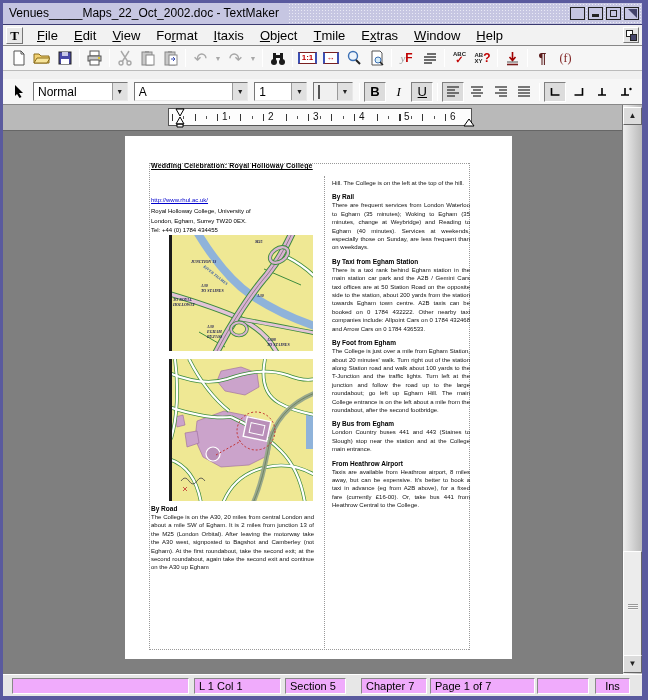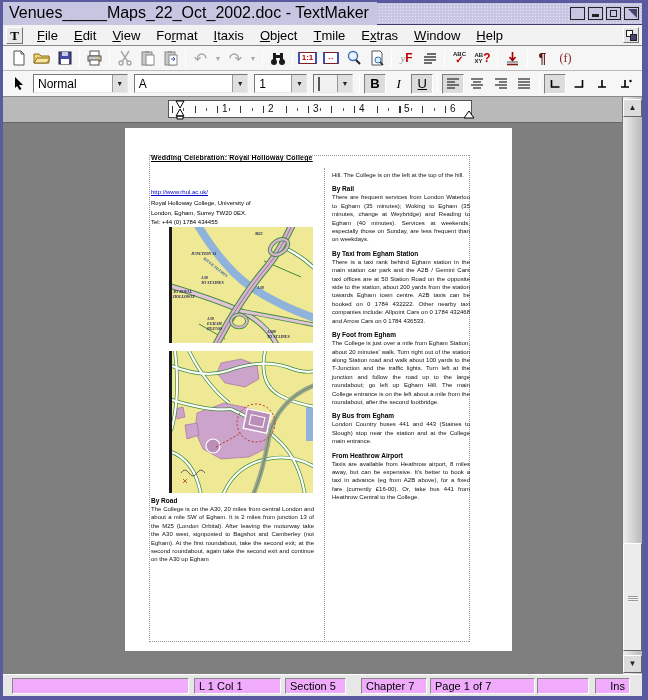--- a/index.html
+++ b/index.html
@@ -1,38 +1,38 @@
 <!DOCTYPE html>
 <html><head>
 <meta charset="utf-8">
 <style>
   html,body{margin:0;padding:0;}
   body{width:648px;height:700px;overflow:hidden;background:#50509a;font-family:"Liberation Sans",sans-serif;position:relative;}
   *{box-sizing:border-box;}
   .window{position:absolute;left:0;top:0;width:648px;height:700px;border:3px solid #5a5a9e;border-right-width:6px;border-bottom-width:4px;background:#f0f0f0;display:flex;flex-direction:column;}
   
   .titlebar{height:22px;background-color:#c6c6e2;background-image:radial-gradient(circle,#e9e9f5 28%,transparent 30%);background-size:3px 3px;display:flex;align-items:center;border-bottom:1px solid #3a3a70;flex:0 0 22px;}
-  .title{font-size:16px;color:#000;background:#c6c6e2;padding:2px 8px 3px 6px;white-space:nowrap;}
+  .title{font-size:12px;color:#000;background:#c6c6e2;padding:2px 8px 3px 6px;white-space:nowrap;}
   .winbtns{margin-left:auto;display:flex;gap:3px;padding-right:3px;align-items:center;}
   .wbtn{width:15px;height:13px;background:#c6c6e2;border:1px solid #222;position:relative;}
   .minbar{position:absolute;left:3px;bottom:2px;width:7px;height:3px;background:#222;}
   .maxbox{position:absolute;left:3px;top:2px;width:7px;height:7px;border:1px solid #222;}
   .closetri{position:absolute;right:1px;top:1px;width:0;height:0;border-top:9px solid #44446a;border-left:9px solid transparent;}
   
   .menubar{height:21px;flex:0 0 21px;display:flex;align-items:center;background:#f2f2f2;border-bottom:1px solid #888;padding:0 3px;font-size:13px;}
   .appbtn{width:17px;height:17px;border:1px solid;border-color:#fff #777 #777 #fff;background:#e8e8e8;font-family:"Liberation Serif",serif;font-weight:bold;text-align:center;line-height:15px;font-size:13px;margin-right:6px;}
   .mi{padding:2px 8px;color:#000;white-space:nowrap;}
   .mi u{text-decoration:underline;}
   .mdibtn{margin-left:auto;width:16px;height:16px;border:1px solid;border-color:#fff #777 #777 #fff;background:#e4e4e4;position:relative;}
   .mdibtn .sq1{position:absolute;left:2px;top:2px;width:7px;height:7px;border:1px solid #222;background:#fff;}
   .mdibtn .sq2{position:absolute;left:6px;top:6px;width:7px;height:7px;border:1px solid #222;background:#44446a;}
   
   .tb{display:flex;align-items:center;background:#f6f6f6;padding:0 4px;}
   .tb1{height:25px;flex:0 0 25px;border-bottom:1px solid #bbb;}
-  .tb2{height:26px;flex:0 0 26px;border-bottom:1px solid #888;}
+  .tb2{height:26px;flex:0 0 26px;border-bottom:1px solid #888;margin-top:8px;}
   .tbtn{height:22px;min-width:23px;display:flex;align-items:center;justify-content:center;color:#222;}
   .tbtn.narrow{min-width:12px;}
   .sep{width:1px;height:18px;background:#999;border-right:1px solid #fff;margin:0 3px;flex:0 0 auto;}
   .gray{color:#a8a8a8;}
   .ddarrow{font-size:7px;line-height:1;}
   .boxicon{border:1px solid #7a2020;border-left:2px solid #3c50b4;border-right:2px solid #3c50b4;background:#fff;font-size:8px;font-weight:bold;color:#c00000;padding:1px 2px;line-height:1;}
   .yf i{color:#999;font-size:11px;font-family:"Liberation Serif",serif;}
   .yf b{color:#c00000;font-size:12px;}
   .abc{display:flex;flex-direction:column;align-items:center;line-height:1;}
   .abc .t{font-size:6px;font-weight:bold;color:#222;}
@@ -521,16 +521,16 @@
     </div>
   </div>
 
   <div class="statusbar">
     <div class="sfield" style="left:9px;width:177px"></div>
     <div class="sfield" style="left:191px;width:87px">L 1 Col 1</div>
     <div class="sfield" style="left:282px;width:61px">Section 5</div>
     <div class="sfield" style="left:358px;width:66px">Chapter 7</div>
     <div class="sfield" style="left:427px;width:105px">Page 1 of 7</div>
     <div class="sfield" style="left:534px;width:52px"></div>
-    <div class="sfield" style="left:592px;width:35px;text-align:right">Ins</div>
+    <div class="sfield" style="left:592px;width:35px;text-align:center">Ins</div>
   </div>
 
 </div>
 
 </body></html>

